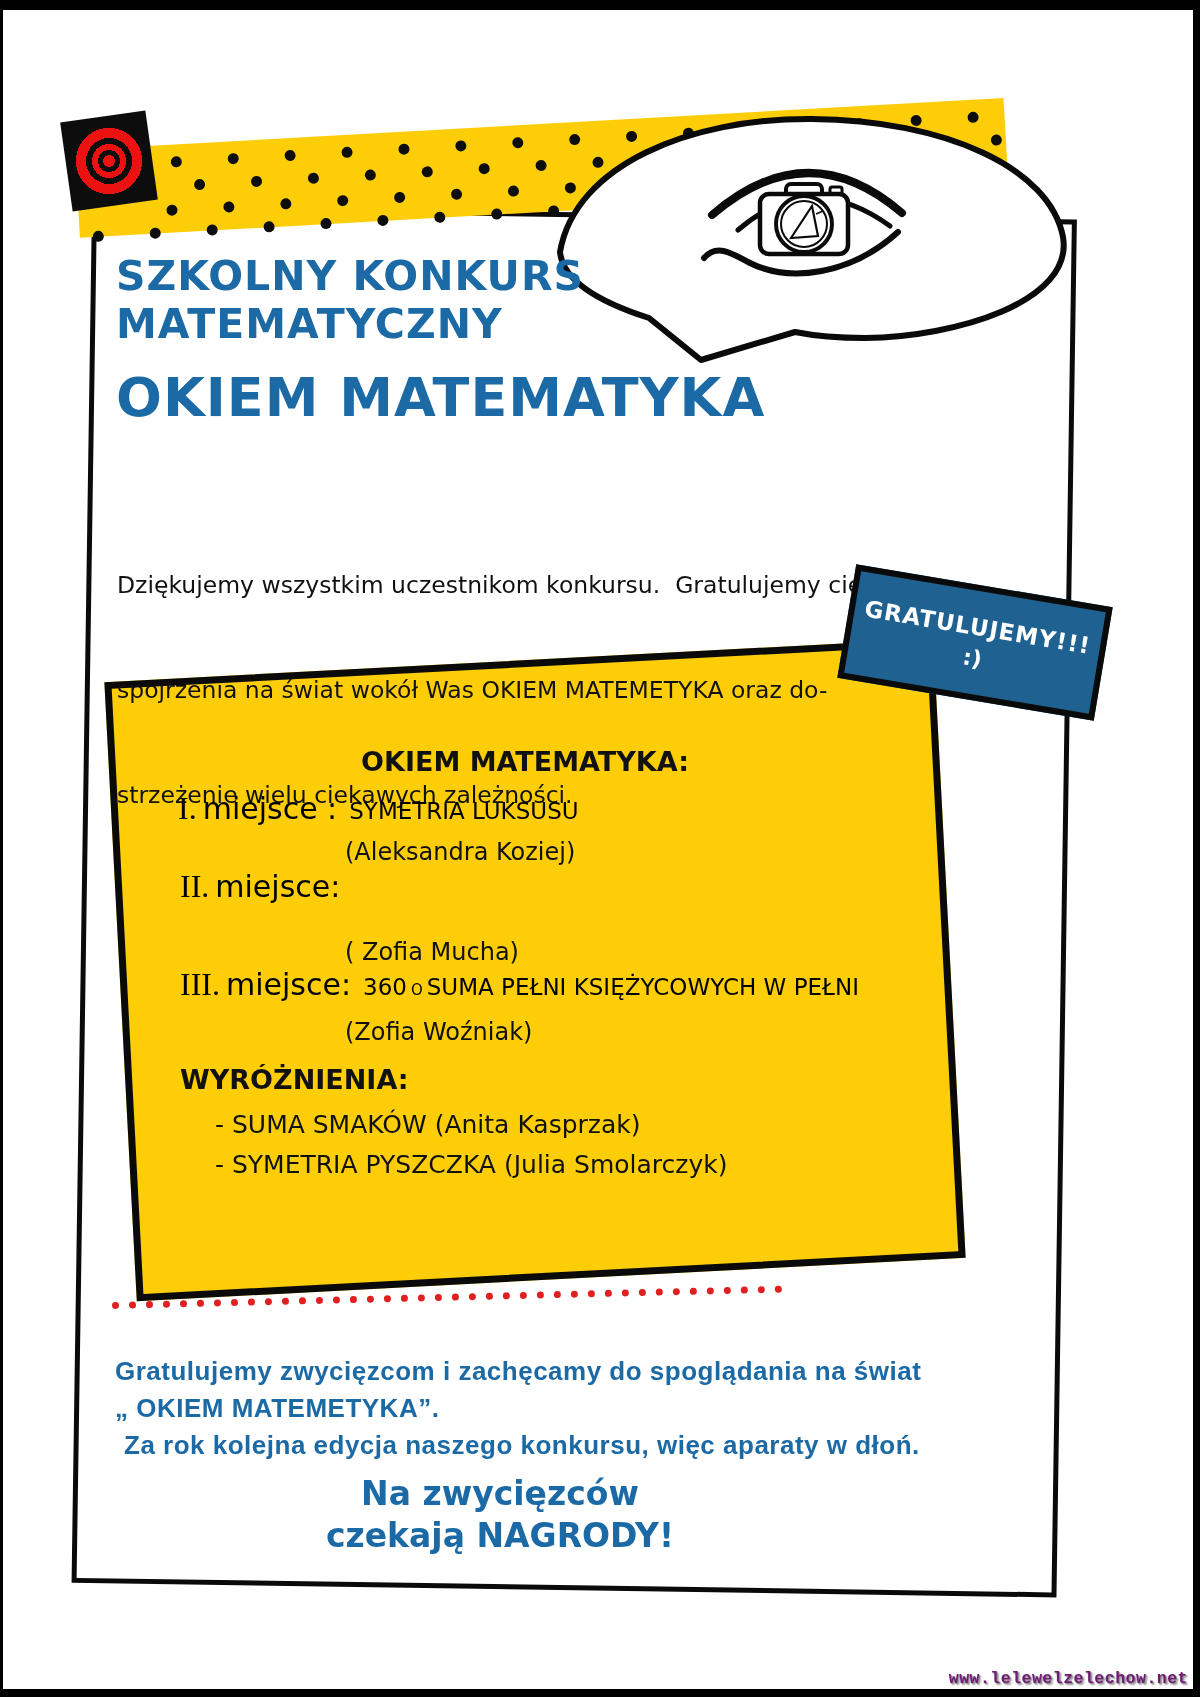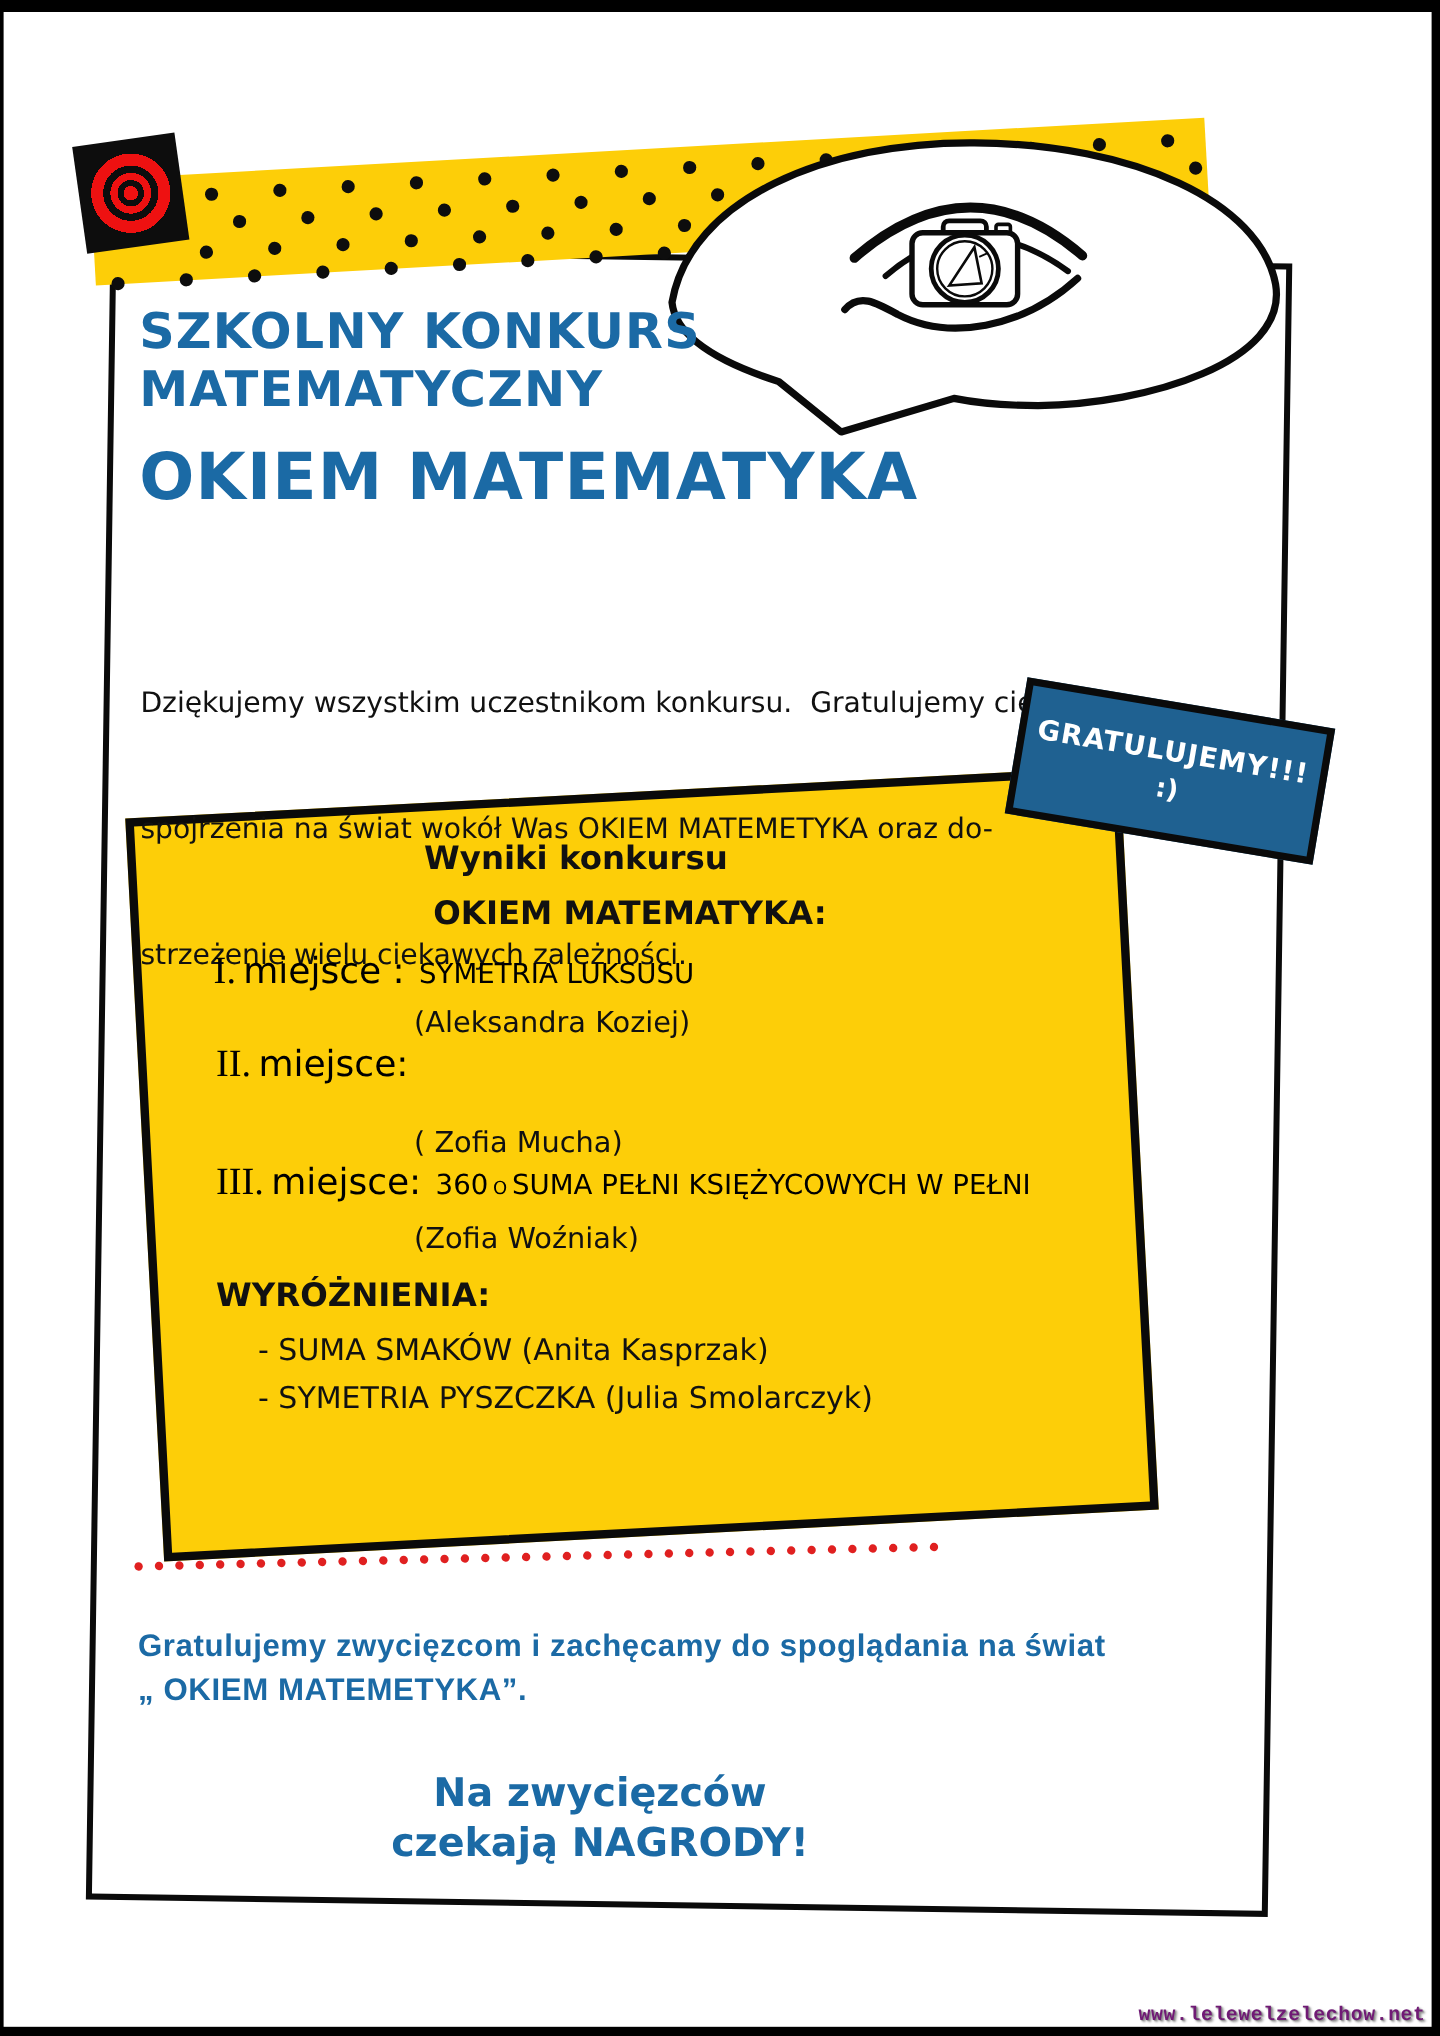--- a/index.html
+++ b/index.html
@@ -178,21 +178,20 @@
     <div>strzeżenie wielu ciekawych zależności.</div>
   </div>
 
   <div class="badge">
     <div class="txt">GRATULUJEMY!!!</div>
     <div class="emo">:)</div>
   </div>
 
   <div class="resultsbox"></div>
 
-  <div class="rline rhead rcenter" style="left:280px;top:700px;width:400px">Wyniki konkursu</div>
   <div class="rline rhead rcenter" style="left:300px;top:746px;width:450px">OKIEM MATEMATYKA:</div>
 
   <div class="place-row" style="left:178px;top:790px">
     <span class="numeral">I.</span>
     <span class="place-word">miejsce :</span>
     <span class="place-title">SYMETRIA LUKSUSU</span>
   </div>
   <div class="rline author" style="left:345px;top:838px">(Aleksandra Koziej)</div>
 
   <div class="place-row" style="left:180px;top:868px">
@@ -252,20 +251,21 @@
       <span class="rdot"></span>
       <span class="rdot"></span>
       <span class="rdot"></span>
       <span class="rdot"></span>
       <span class="rdot"></span>
       <span class="rdot"></span>
     </div>
 
   <div class="outro-line" style="left:115px;top:1356px">Gratulujemy zwycięzcom i zachęcamy do spoglądania na świat</div>
   <div class="outro-line" style="left:115px;top:1393px">„ OKIEM MATEMETYKA”.</div>
+  <div class="outro-line" style="left:124px;top:1430px">Za rok kolejna edycja naszego konkursu, więc aparaty w dłoń.</div>
 
   <div class="closing" style="top:1474px">Na zwycięzców</div>
   <div class="closing" style="top:1516px">czekają NAGRODY!</div>
 
   <div class="frame top"></div>
   <div class="frame left"></div>
   <div class="frame right"></div>
   <div class="frame bottom"></div>
   <div class="watermark">www.lelewelzelechow.net</div>
 

